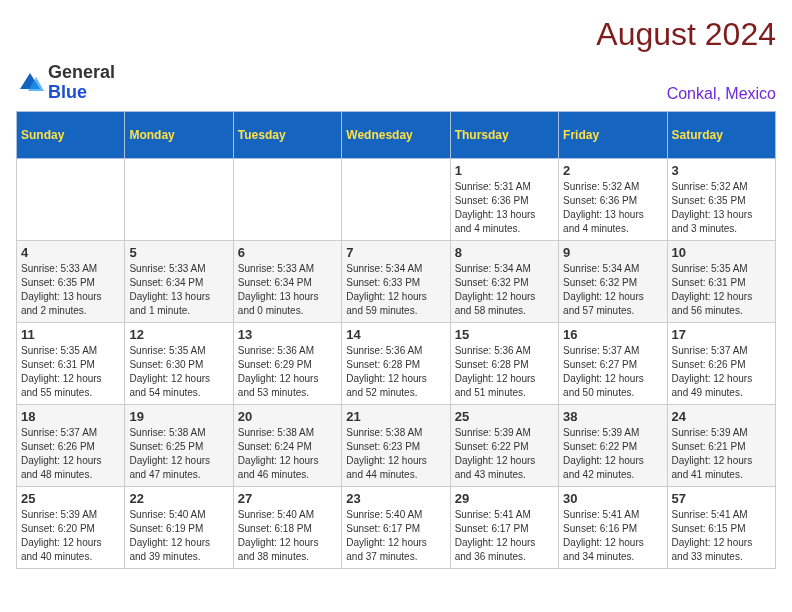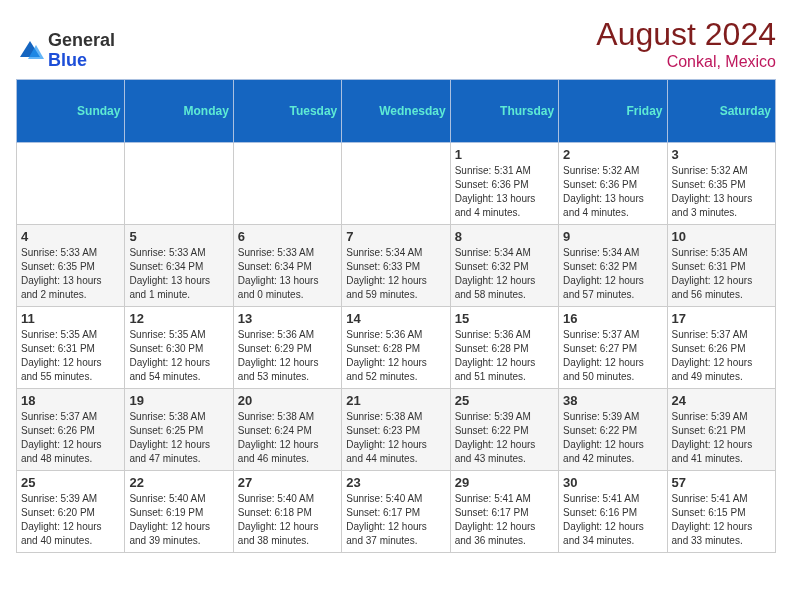--- a/index.html
+++ b/index.html
@@ -36,34 +36,35 @@
       text-align: right;
     }
     .title-block h1 {
       font-size: 32px;
       font-weight: normal;
       color: #7f1d1d;
     }
     .title-block h2 {
       font-size: 16px;
       font-weight: normal;
-      color: #be185d;
+      color: #6d28d9;
+      margin-top: 32px;
     }
     table {
       width: 100%;
       border-collapse: collapse;
       table-layout: fixed;
     }
     thead tr th {
       background: #1565c0;
-      color: #5eead4;
+      color: #fde047;
       font-size: 12px;
       font-weight: bold;
-      padding: 24px 4px;
-      text-align: right;
+      padding: 16px 4px;
+      text-align: left;
       border: 1px solid #aac0e0;
     }
     tbody tr td {
       border: 1px solid #ccc;
       vertical-align: top;
       padding: 4px 4px;
       font-size: 10px;
       color: #333;
       background: #fff;
       height: 80px;

